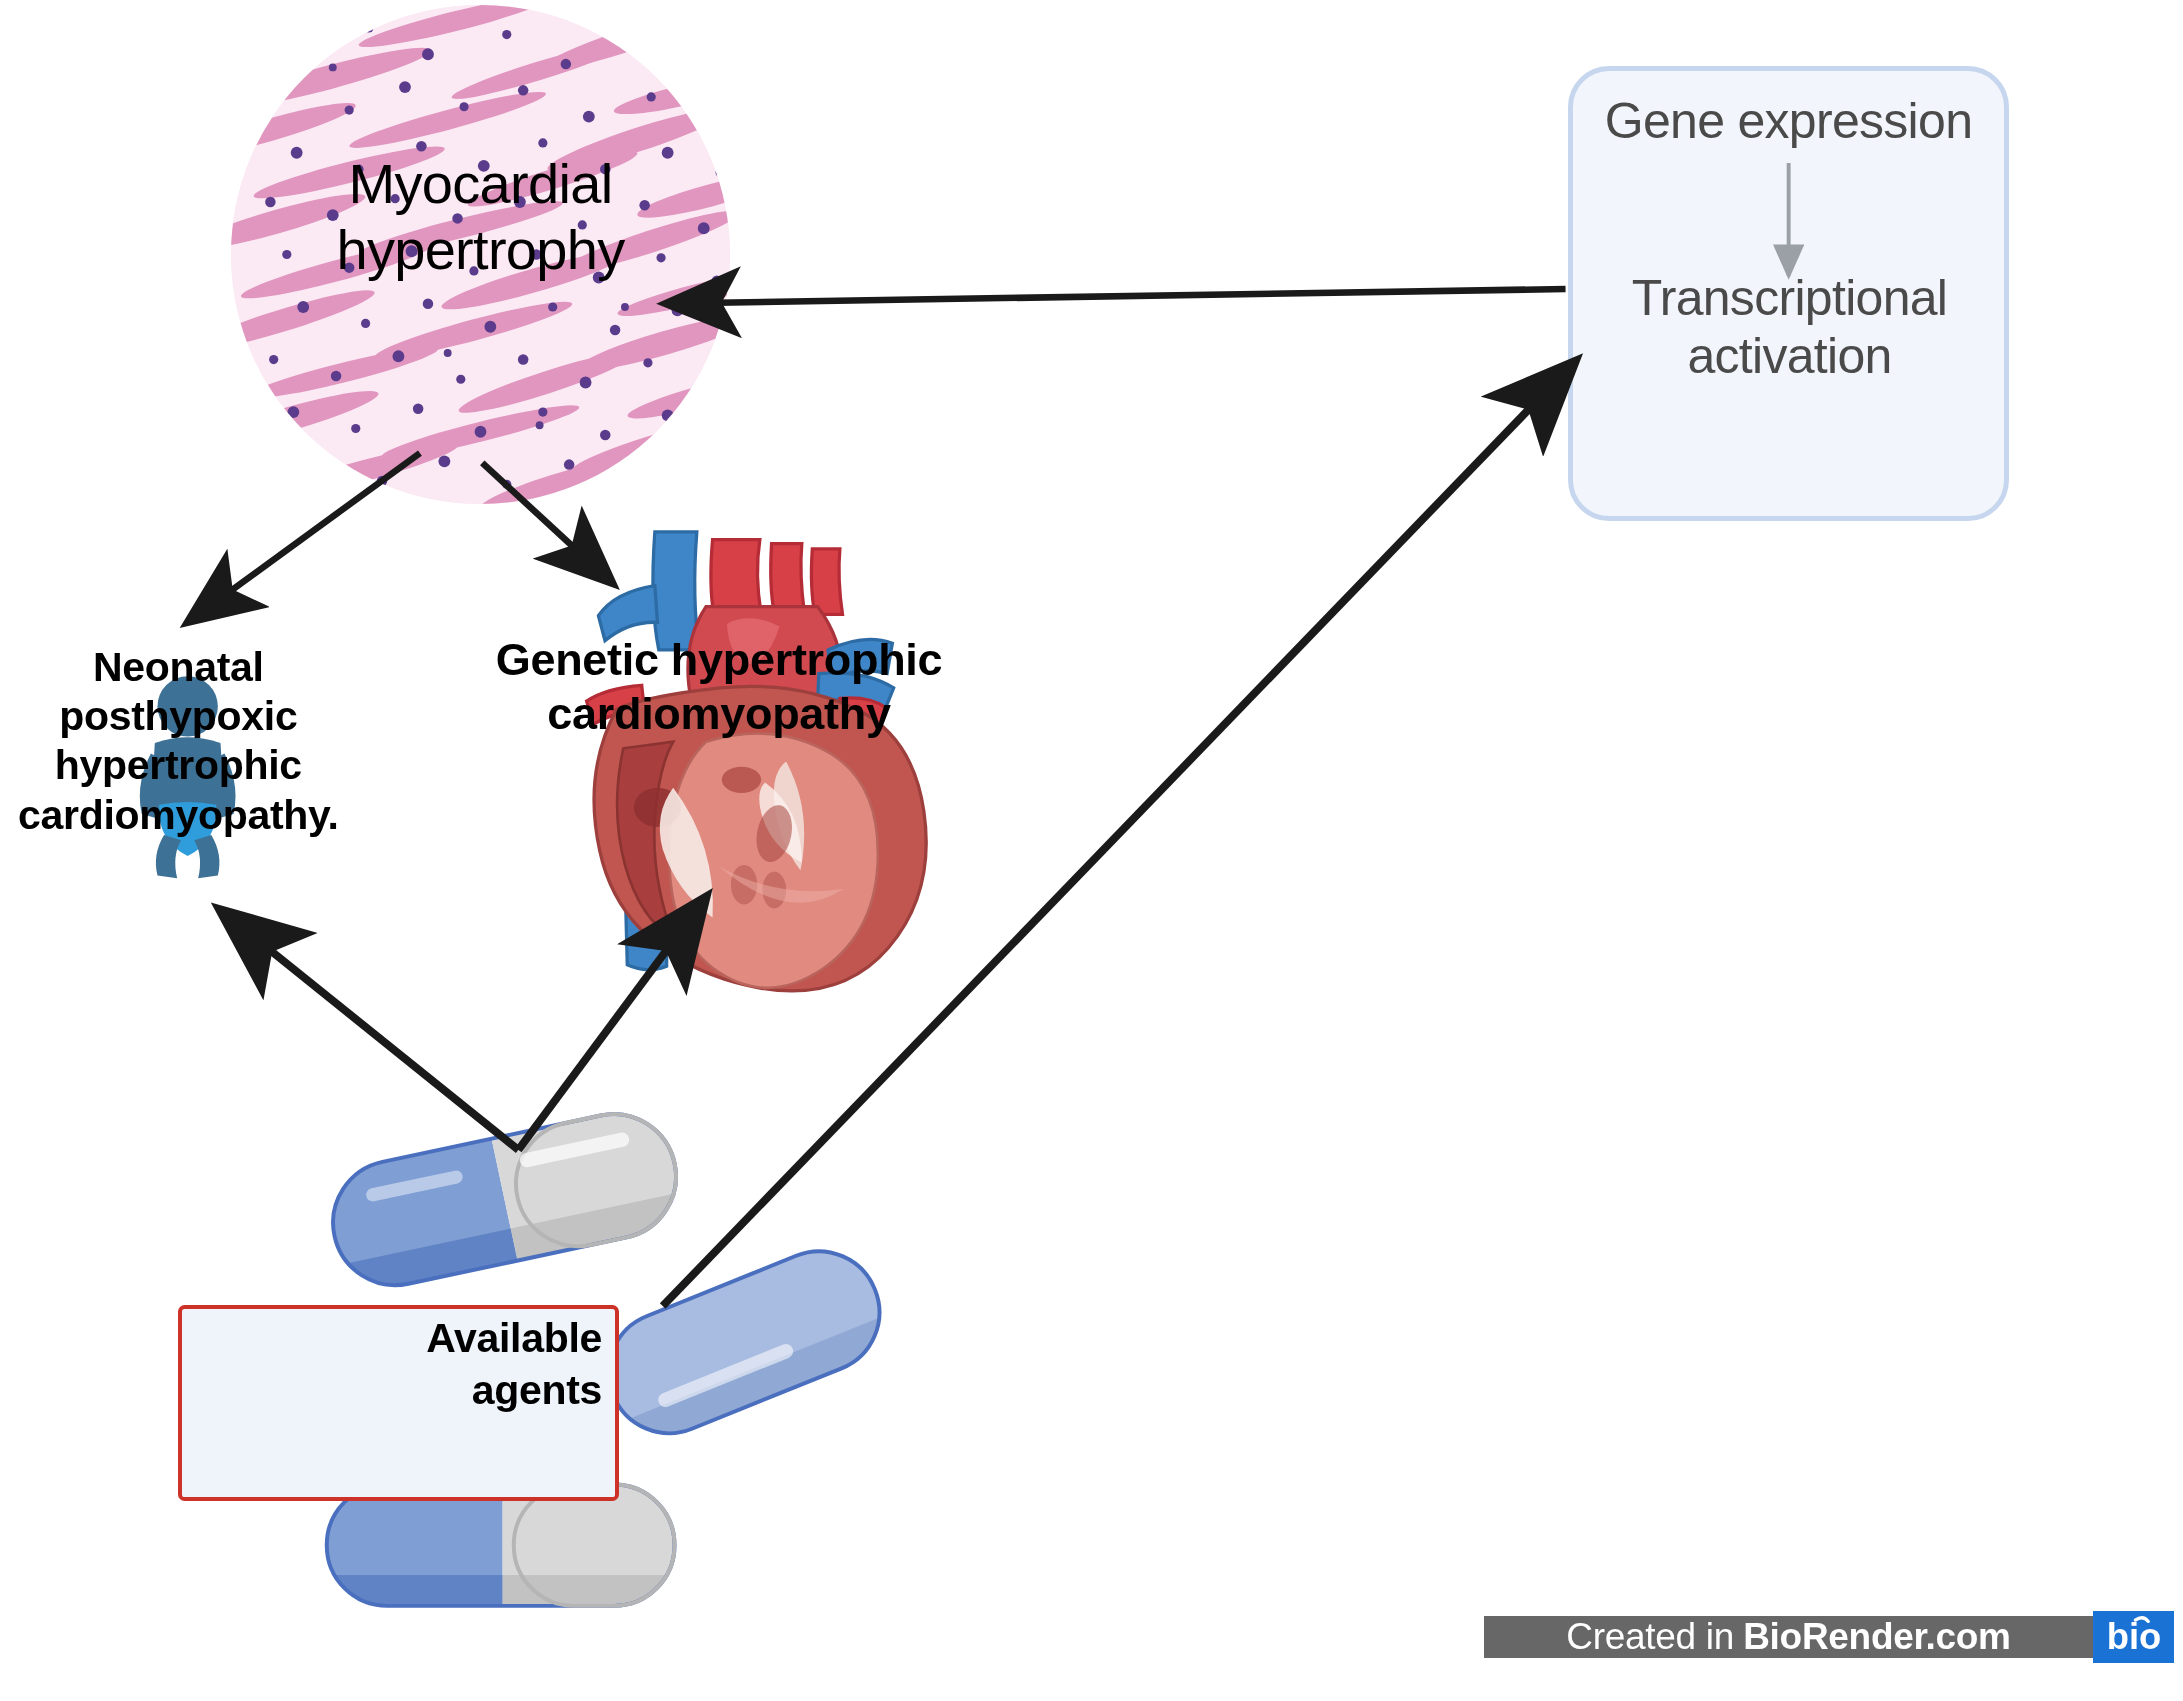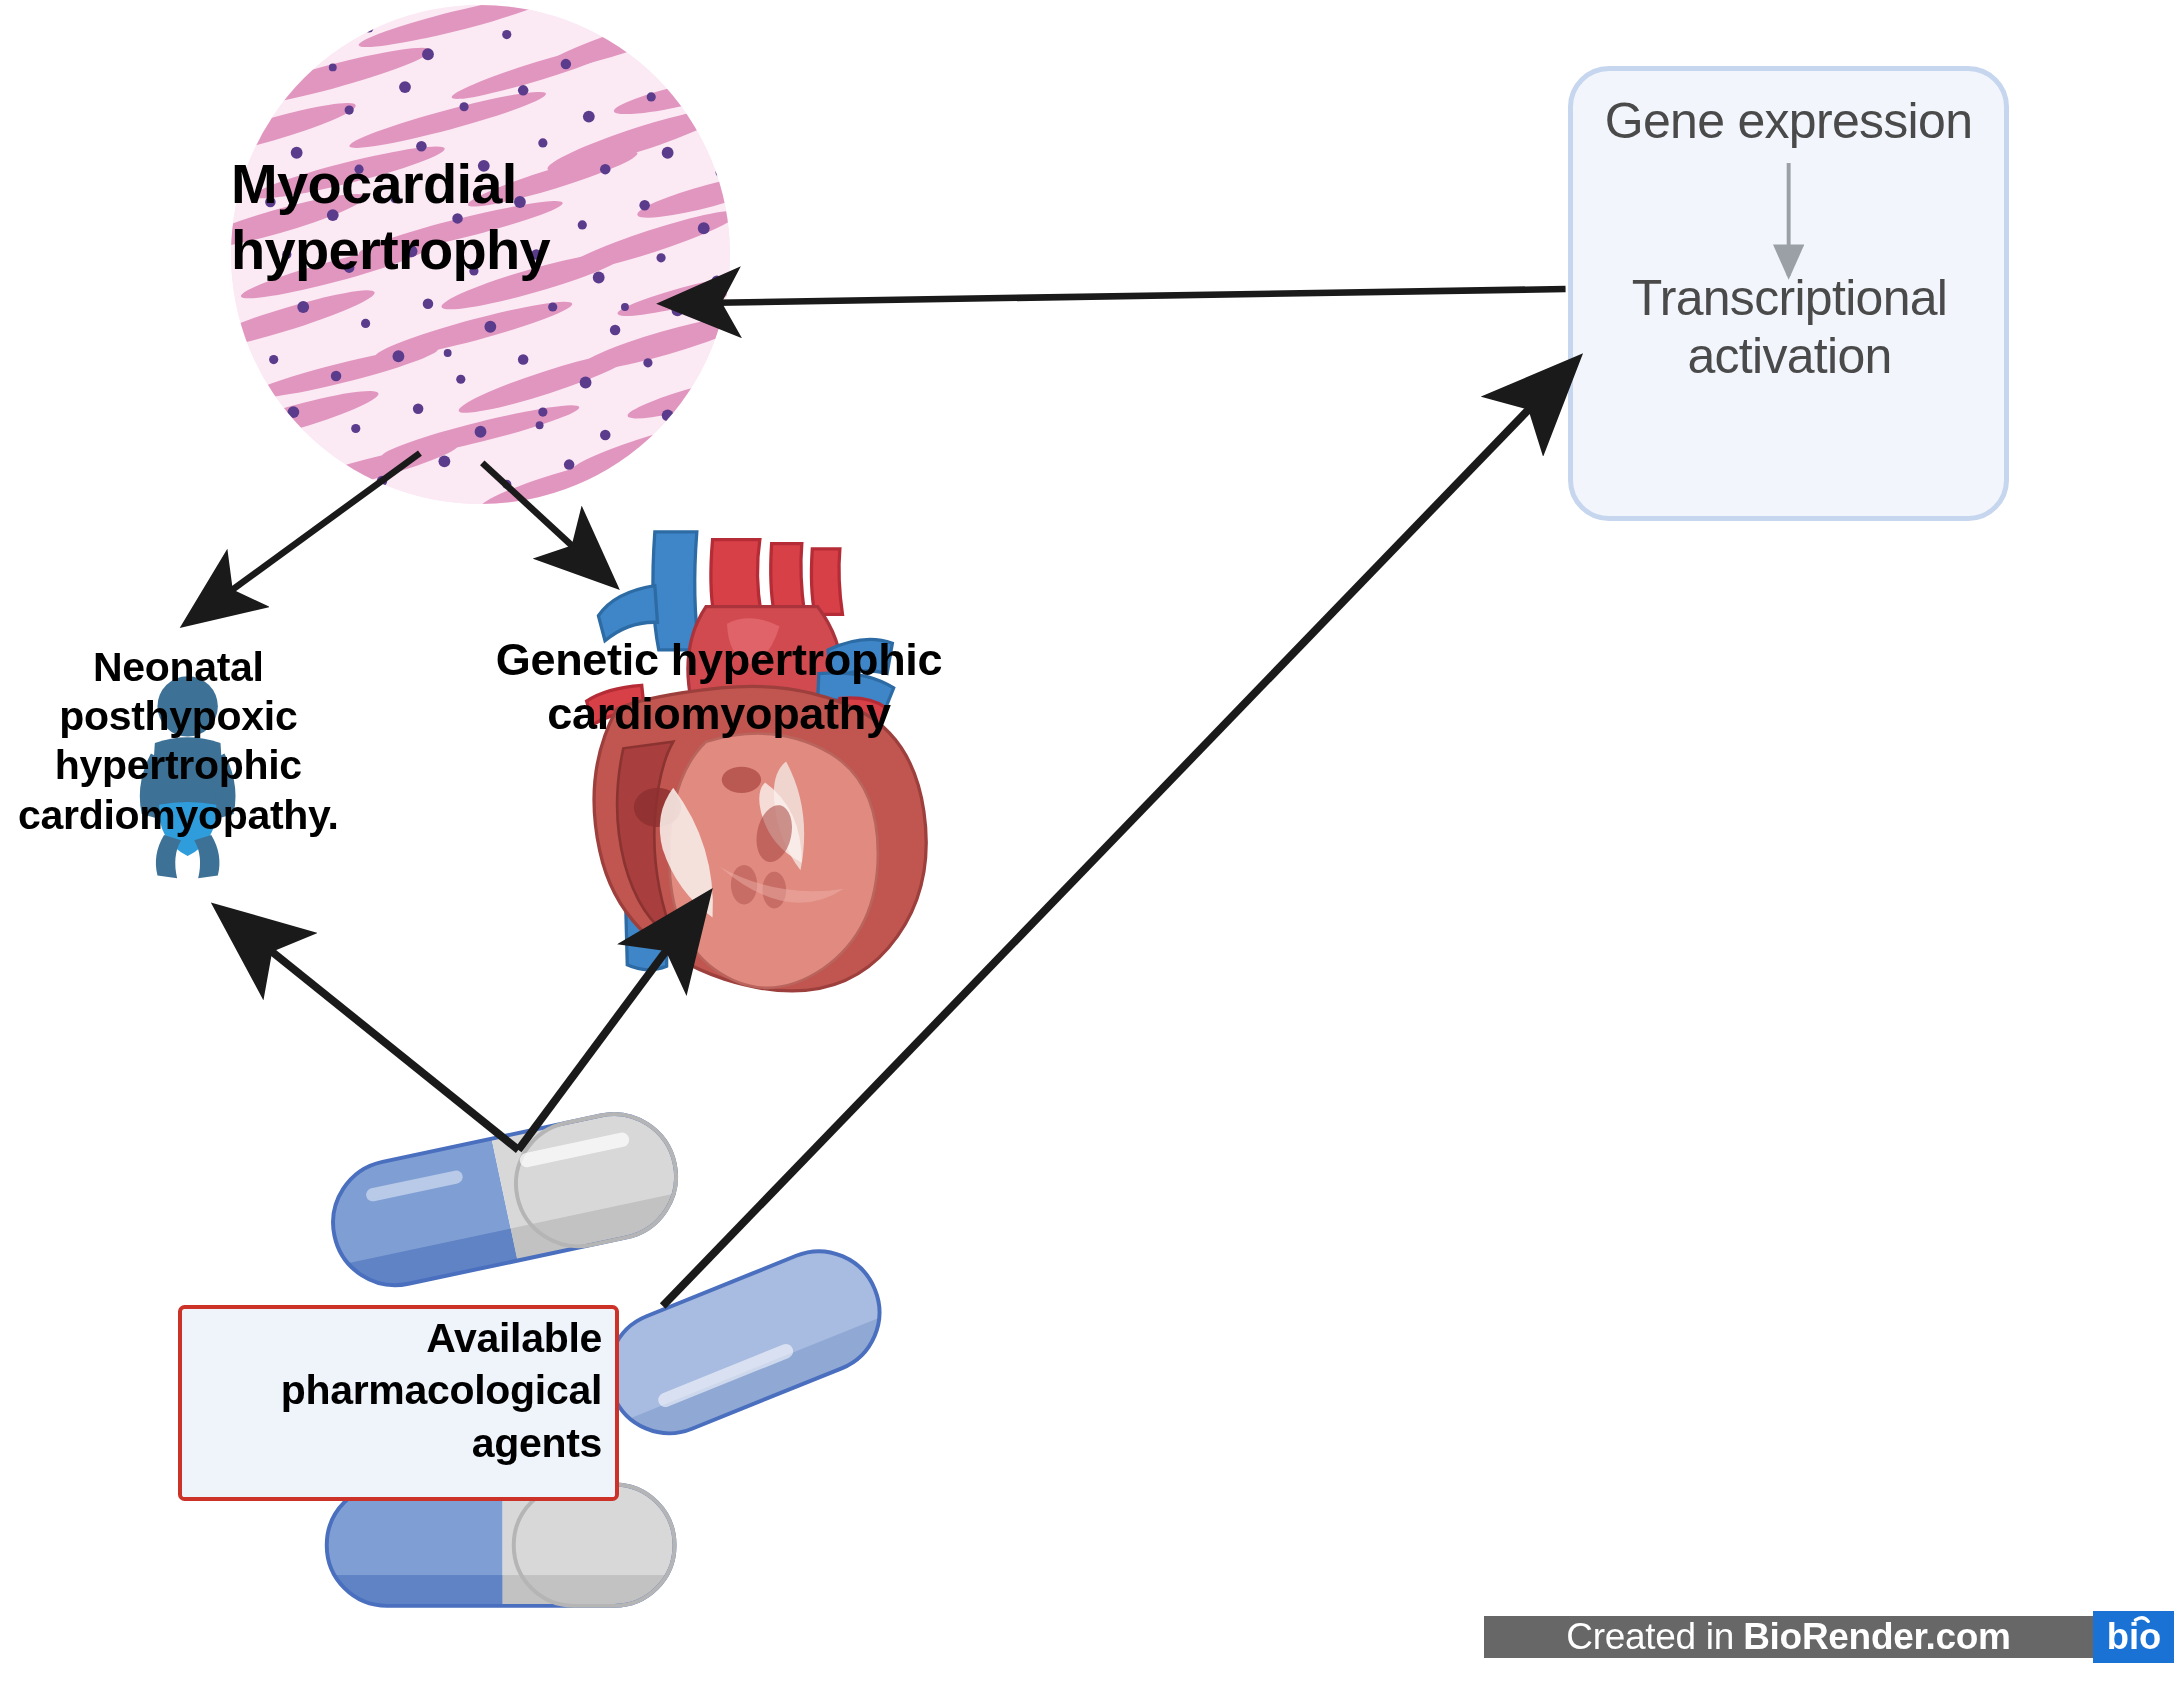--- a/index.html
+++ b/index.html
@@ -5,21 +5,21 @@
   html,body{margin:0;padding:0;background:#ffffff;}
   body{width:2183px;height:1702px;position:relative;overflow:hidden;
        font-family:"Liberation Sans",sans-serif;}
   #stage{position:absolute;left:0;top:0;width:2183px;height:1702px;background:#fff;}
 
   
   #histo-circle{position:absolute;left:231px;top:5.2px;width:499px;height:499px;
     border-radius:50%;overflow:hidden;background:#fdeef6;}
   #histo-circle svg{display:block;}
   #histo-label{position:absolute;left:231px;top:151px;width:499px;
-    font-size:56px;font-weight:bold;color:#000;
+    text-align:center;font-size:56px;font-weight:normal;color:#000;
     line-height:1.18;letter-spacing:-0.7px;}
 
   
   #gene-box{position:absolute;left:1568px;top:66px;width:441px;height:455px;
     background:#f2f6fc;border:5.9px solid #c6d6ee;border-radius:41px;
     box-sizing:border-box;}
   #gene-title{position:absolute;left:1568px;top:92px;width:441px;text-align:center;
     font-size:50px;color:#4a4a4a;letter-spacing:-0.7px;}
   #gene-sub{position:absolute;left:1582px;top:270px;width:415px;text-align:center;
     font-size:50px;color:#4a4a4a;line-height:1.15;letter-spacing:-0.7px;}
@@ -291,21 +291,20 @@
         <rect x="268" y="138" width="262" height="47" fill="#c2c2c2"></rect>
       </g>
       <rect x="0" y="0" width="530" height="185" rx="92" ry="92" fill="none" stroke="#4a6fbe" stroke-width="6"></rect>
       <rect x="285" y="0" width="245" height="185" rx="92" ry="92" fill="none" stroke="#b5b5b5" stroke-width="6"></rect>
     </g>
   </svg>
 
   <div id="pharma-box"></div>
   <div id="pharma-label">
     <div>Available</div>
-    <div>pharmacological</div>
     <div>agents</div>
   </div>
 
   <svg class="abs" width="2183" height="1702" viewBox="0 0 3327 2593">
     <defs>
       <marker id="ah" markerWidth="13" markerHeight="11" refX="11" refY="5.5" orient="auto" markerUnits="strokeWidth">
         <path d="M0,0 L13,5.5 L0,11 L3,5.5 Z" fill="#1a1a1a"></path>
       </marker>
       <marker id="ahs" markerWidth="9" markerHeight="8" refX="8" refY="4" orient="auto" markerUnits="strokeWidth">
         <path d="M0,0 L9,4 L0,8 Z" fill="#9aa0a6"></path>

